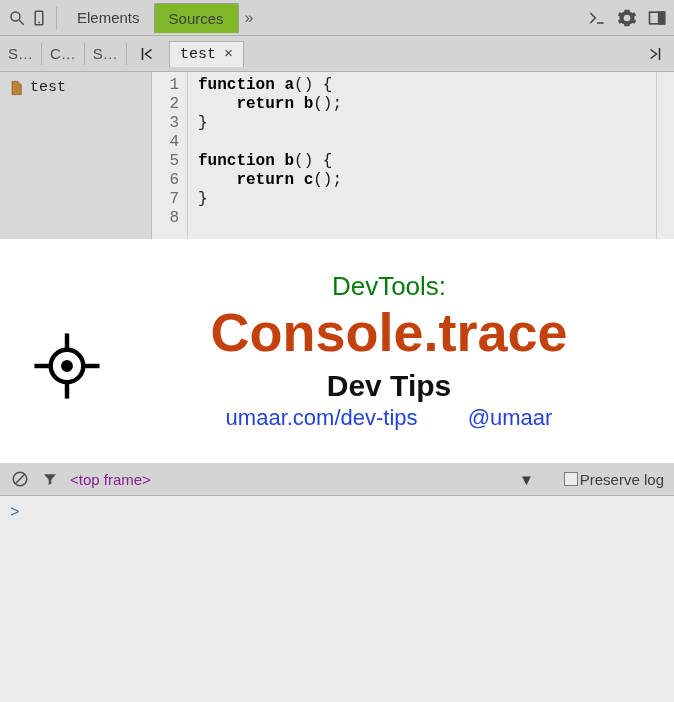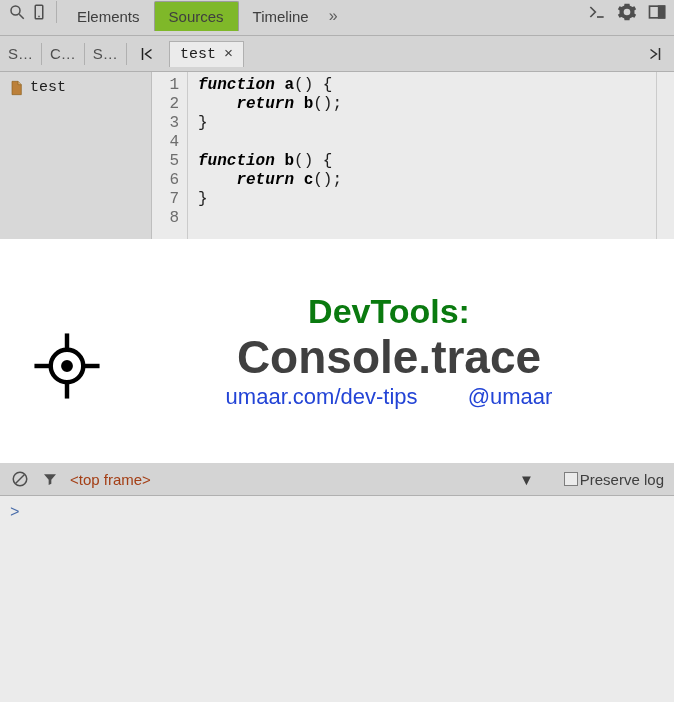--- a/index.html
+++ b/index.html
@@ -15,22 +15,22 @@
   position: absolute;
   inset: 0;
   filter: brightness(0.92) grayscale(0.15);
   background: #f1f1f1;
 }
 .toolbar {
   height: 36px;
   background: #e6e6e6;
   border-bottom: 1px solid #bfbfbf;
   display: flex;
-  align-items: flex-start;
-  padding: 1px 6px;
+  align-items: center;
+  padding: 8px 6px;
   gap: 0;
   font-size: 15px;
   color: #333;
 }
 .toolbar .icon { width: 22px; height: 22px; display:flex; align-items:center; justify-content:center; color:#555; }
 .toolbar .sep { width: 1px; height: 22px; background:#bfbfbf; margin:0 6px; }
 .tabs { display:flex; gap:0; align-items:center; }
 .tab { padding: 6px 14px; color:#444; cursor:pointer; }
 .tab.active { background:#84cc16; border:1px solid #aaa; border-bottom:none; border-radius:2px 2px 0 0; }
 .toolbar-right { margin-left:auto; display:flex; gap:8px; align-items:center;}
@@ -85,36 +85,36 @@
 .gutter div { padding:0 8px 0 0; height:19px; line-height:19px;}
 .code {
   flex:1;
   background:#fff;
   font-family:"Courier New", monospace;
   font-size:16px;
   color:#222;
   padding:4px 0 0 10px;
   white-space:pre;
 }
-.code .kw { color:#000; font-weight:bold;font-style:italic; }
+.code .kw { color:#000; font-weight:bold; }
 .code .fn { color:#000; font-weight:bold; }
 .code .line { height:19px; line-height:19px; }
 .rgutter { width:18px; background:#fff; border-left:1px solid #ddd;}
 .consolebar {
   height:34px;
   background:#e6e6e6;
   border-top:1px solid #bfbfbf;
   border-bottom:1px solid #bfbfbf;
   display:flex; align-items:center; gap:10px;
   padding:0 10px;
   font-size:15px; color:#444;
 }
 .consolebar .ico { width:20px; height:20px; display:flex; align-items:center; justify-content:center; color:#555;}
 .frame-select { display:flex; align-items:center; gap:6px; flex:0 0 auto; }
-.frame-select .txt { color:#c2410c; }
+.frame-select .txt { color:#a21caf; }
 .preserve { display:flex; align-items:center; gap:2px; margin-left:20px;}
 .checkbox { width:14px; height:14px; border:1px solid #888; background:#fff;}
 .console {
   background:#fff;
   padding:8px 10px;
   font-family:"Courier New", monospace;
   font-size:16px; color:#456;
   height:210px;
 }
 .console .prompt { color:#4a77c5; }
@@ -126,22 +126,22 @@
   top:239px;
   height:224px;
   background:#fff;
   display:flex;
   align-items:center;
   padding:0 20px 0 30px;
   z-index:10;
 }
 .card .target { width:74px; height:74px; color:#000; flex-shrink:0; margin-right:20px; margin-top:30px;}
 .card .text { flex:1; text-align:center; }
-.t1 { font-size:34px; font-weight:bold; color:#0a7a0f; }
-.t2 { font-size:46px; font-weight:bold; color:#404040; line-height:1.05; margin-top:2px;}
+.t1 { font-size:26px; font-weight:normal; color:#0a7a0f; }
+.t2 { font-size:54px; font-weight:bold; color:#c2410c; line-height:1.05; margin-top:2px;}
 .t3 { font-size:30px; font-weight:bold; color:#111; margin-top:8px;}
 .links { margin-top:2px; font-size:22px; }
 .links a { color:#2344d6; text-decoration:none; margin:0 22px; }
 </style>
 </head>
 <body>
 
 <div class="dimmed">
   <div class="toolbar">
     <div class="icon">
@@ -153,21 +153,20 @@
     <div class="icon">
       <svg viewBox="0 0 24 24" width="18" height="18" fill="none" stroke="currentColor" stroke-width="2">
           <rect x="7" y="3" width="10" height="18" rx="1"></rect>
           <line x1="11" y1="18" x2="13" y2="18"></line>
         </svg>
     </div>
     <div class="sep"></div>
     <div class="tabs">
       <div class="tab">Elements</div>
       <div class="tab active">Sources</div>
-      <div class="tab">Timeline</div>
       <div class="chev">»</div>
     </div>
     <div class="toolbar-right">
       <div class="icon">
         <svg viewBox="0 0 24 24" width="20" height="20" fill="none" stroke="currentColor" stroke-width="2">
             <polyline points="4,6 10,12 4,18"></polyline>
             <line x1="12" y1="18" x2="20" y2="18"></line>
           </svg>
       </div>
       <div class="icon">
@@ -267,18 +266,19 @@
       <circle cx="50" cy="50" r="5" fill="#000"></circle>
       <line x1="50" y1="6" x2="50" y2="30"></line>
       <line x1="50" y1="70" x2="50" y2="94"></line>
       <line x1="6" y1="50" x2="30" y2="50"></line>
       <line x1="70" y1="50" x2="94" y2="50"></line>
     </svg>
   </div>
   <div class="text">
     <div class="t1">DevTools:</div>
     <div class="t2">Console.trace</div>
+    <div class="t3">Dev Tips</div>
     <div class="links">
       <a>umaar.com/dev-tips</a>
       <a>@umaar</a>
     </div>
   </div>
 </div>
 
 </body></html>

